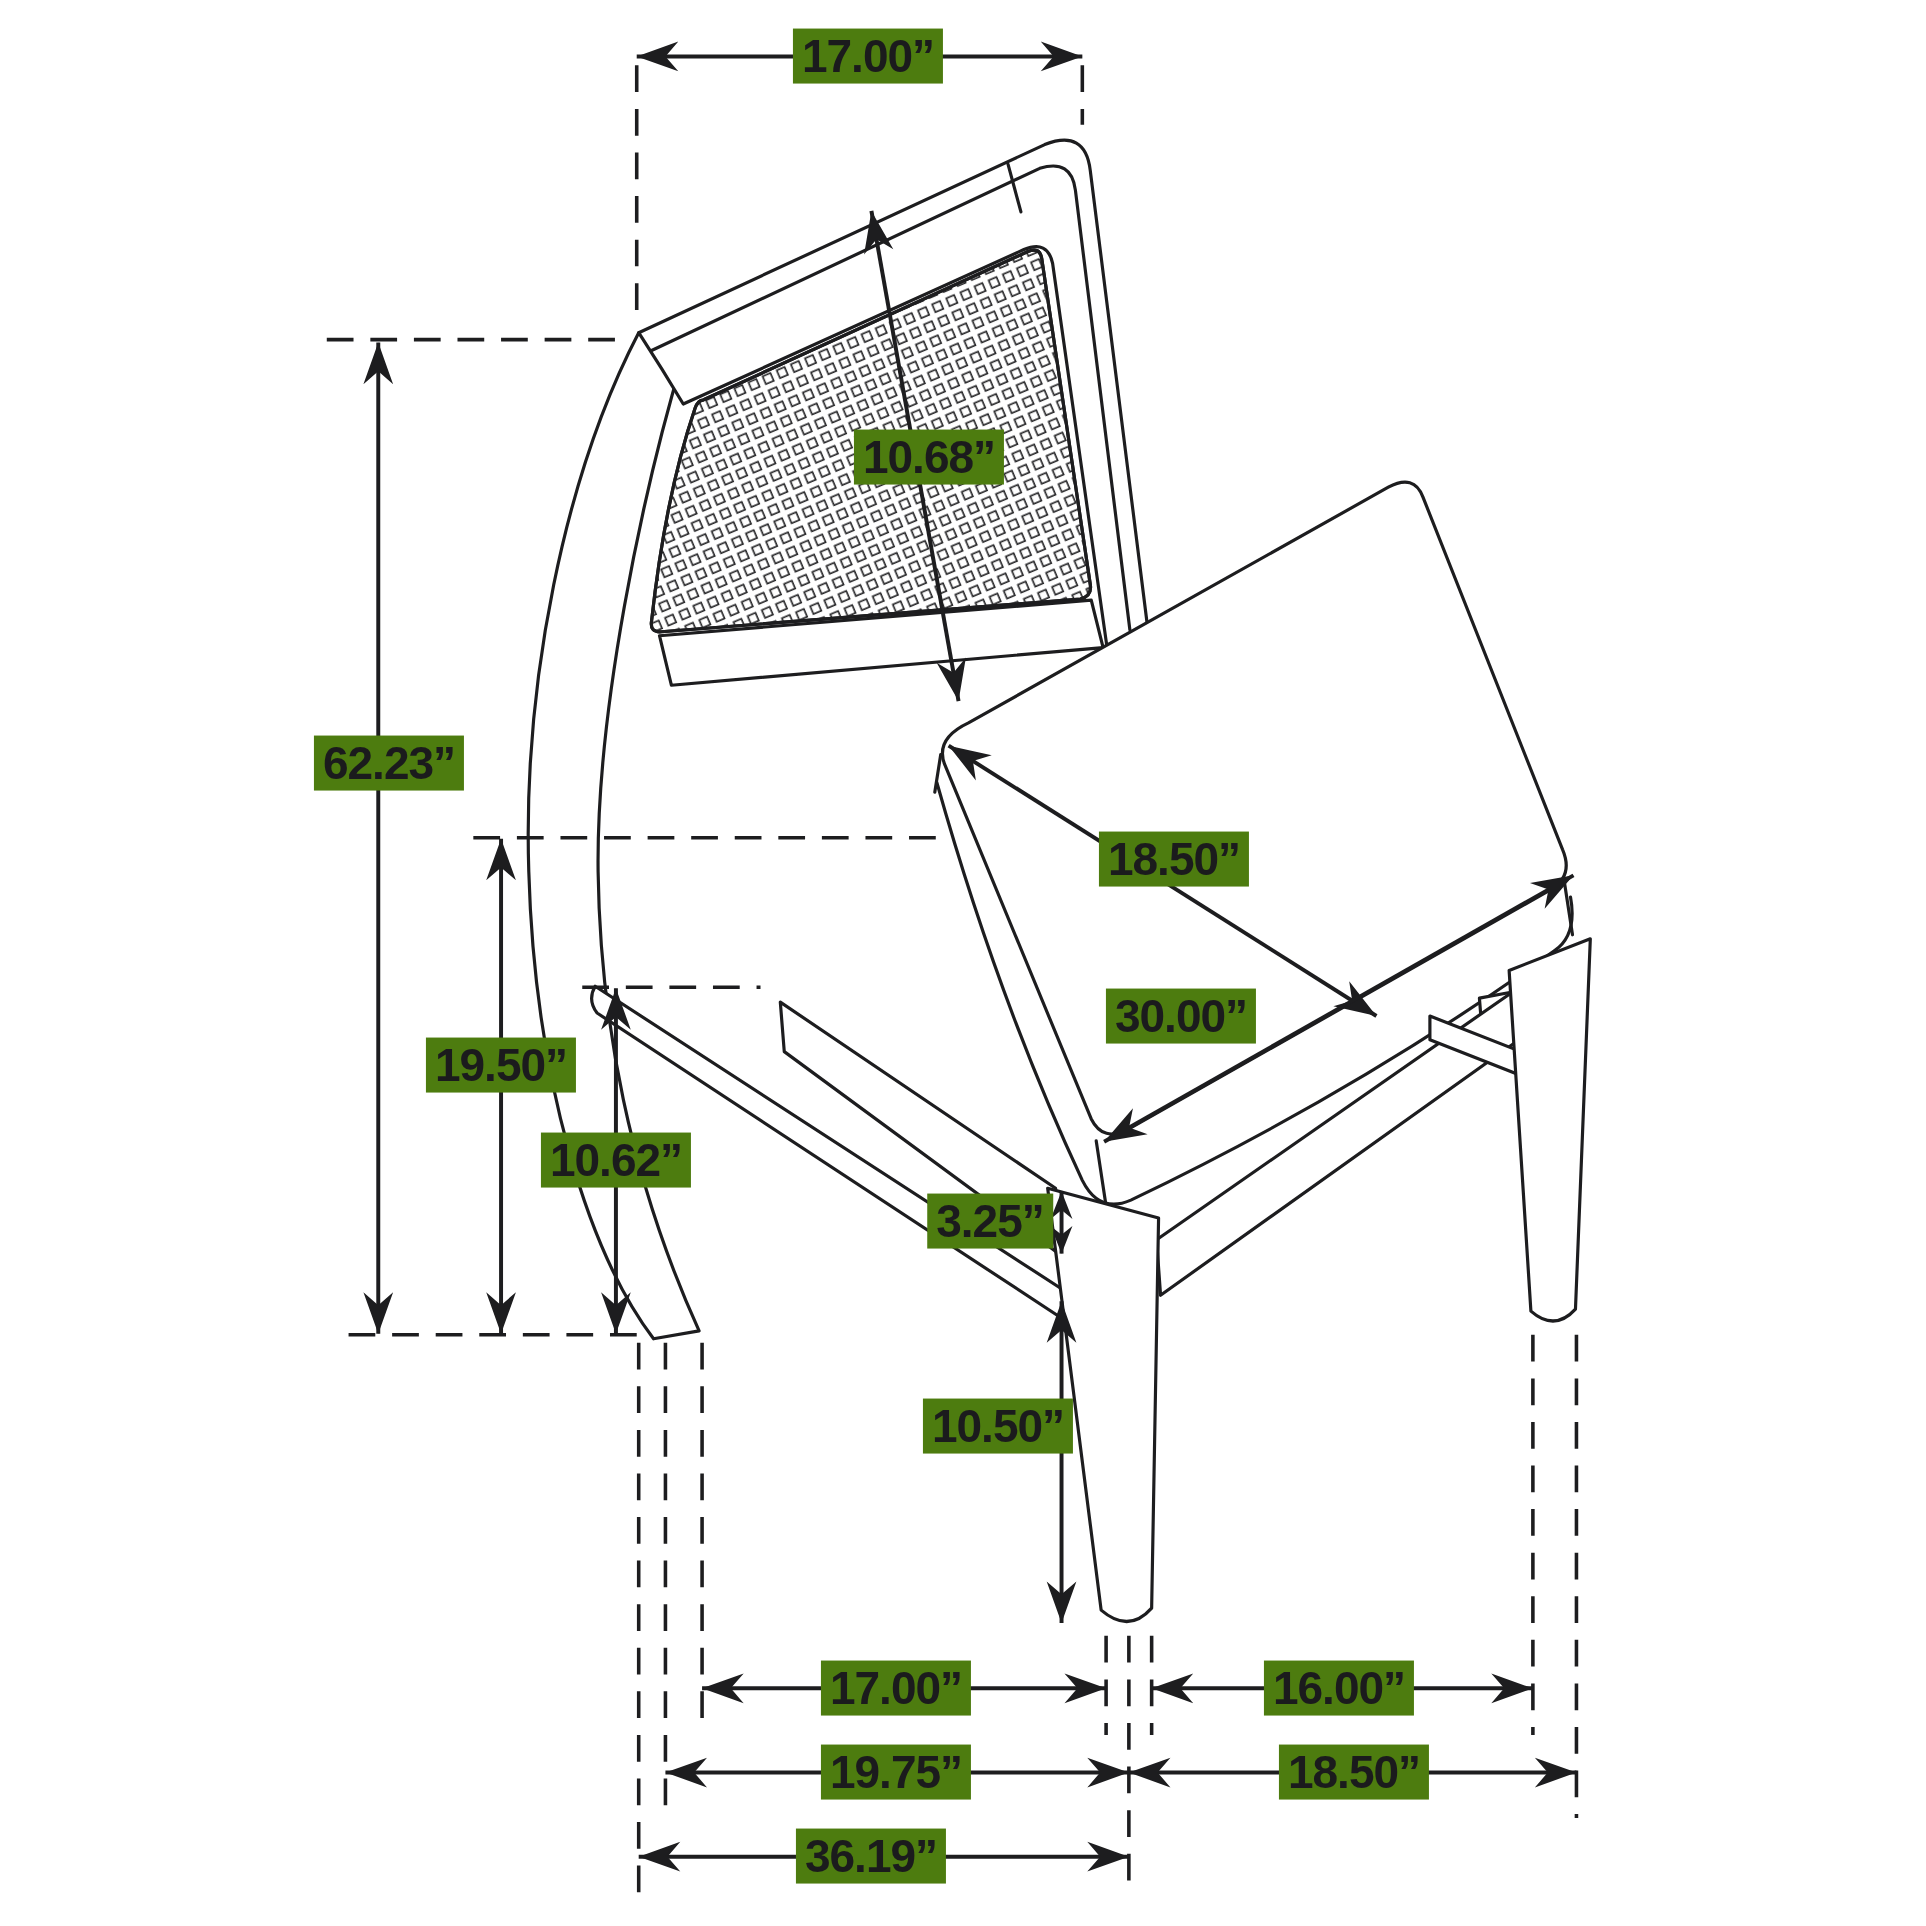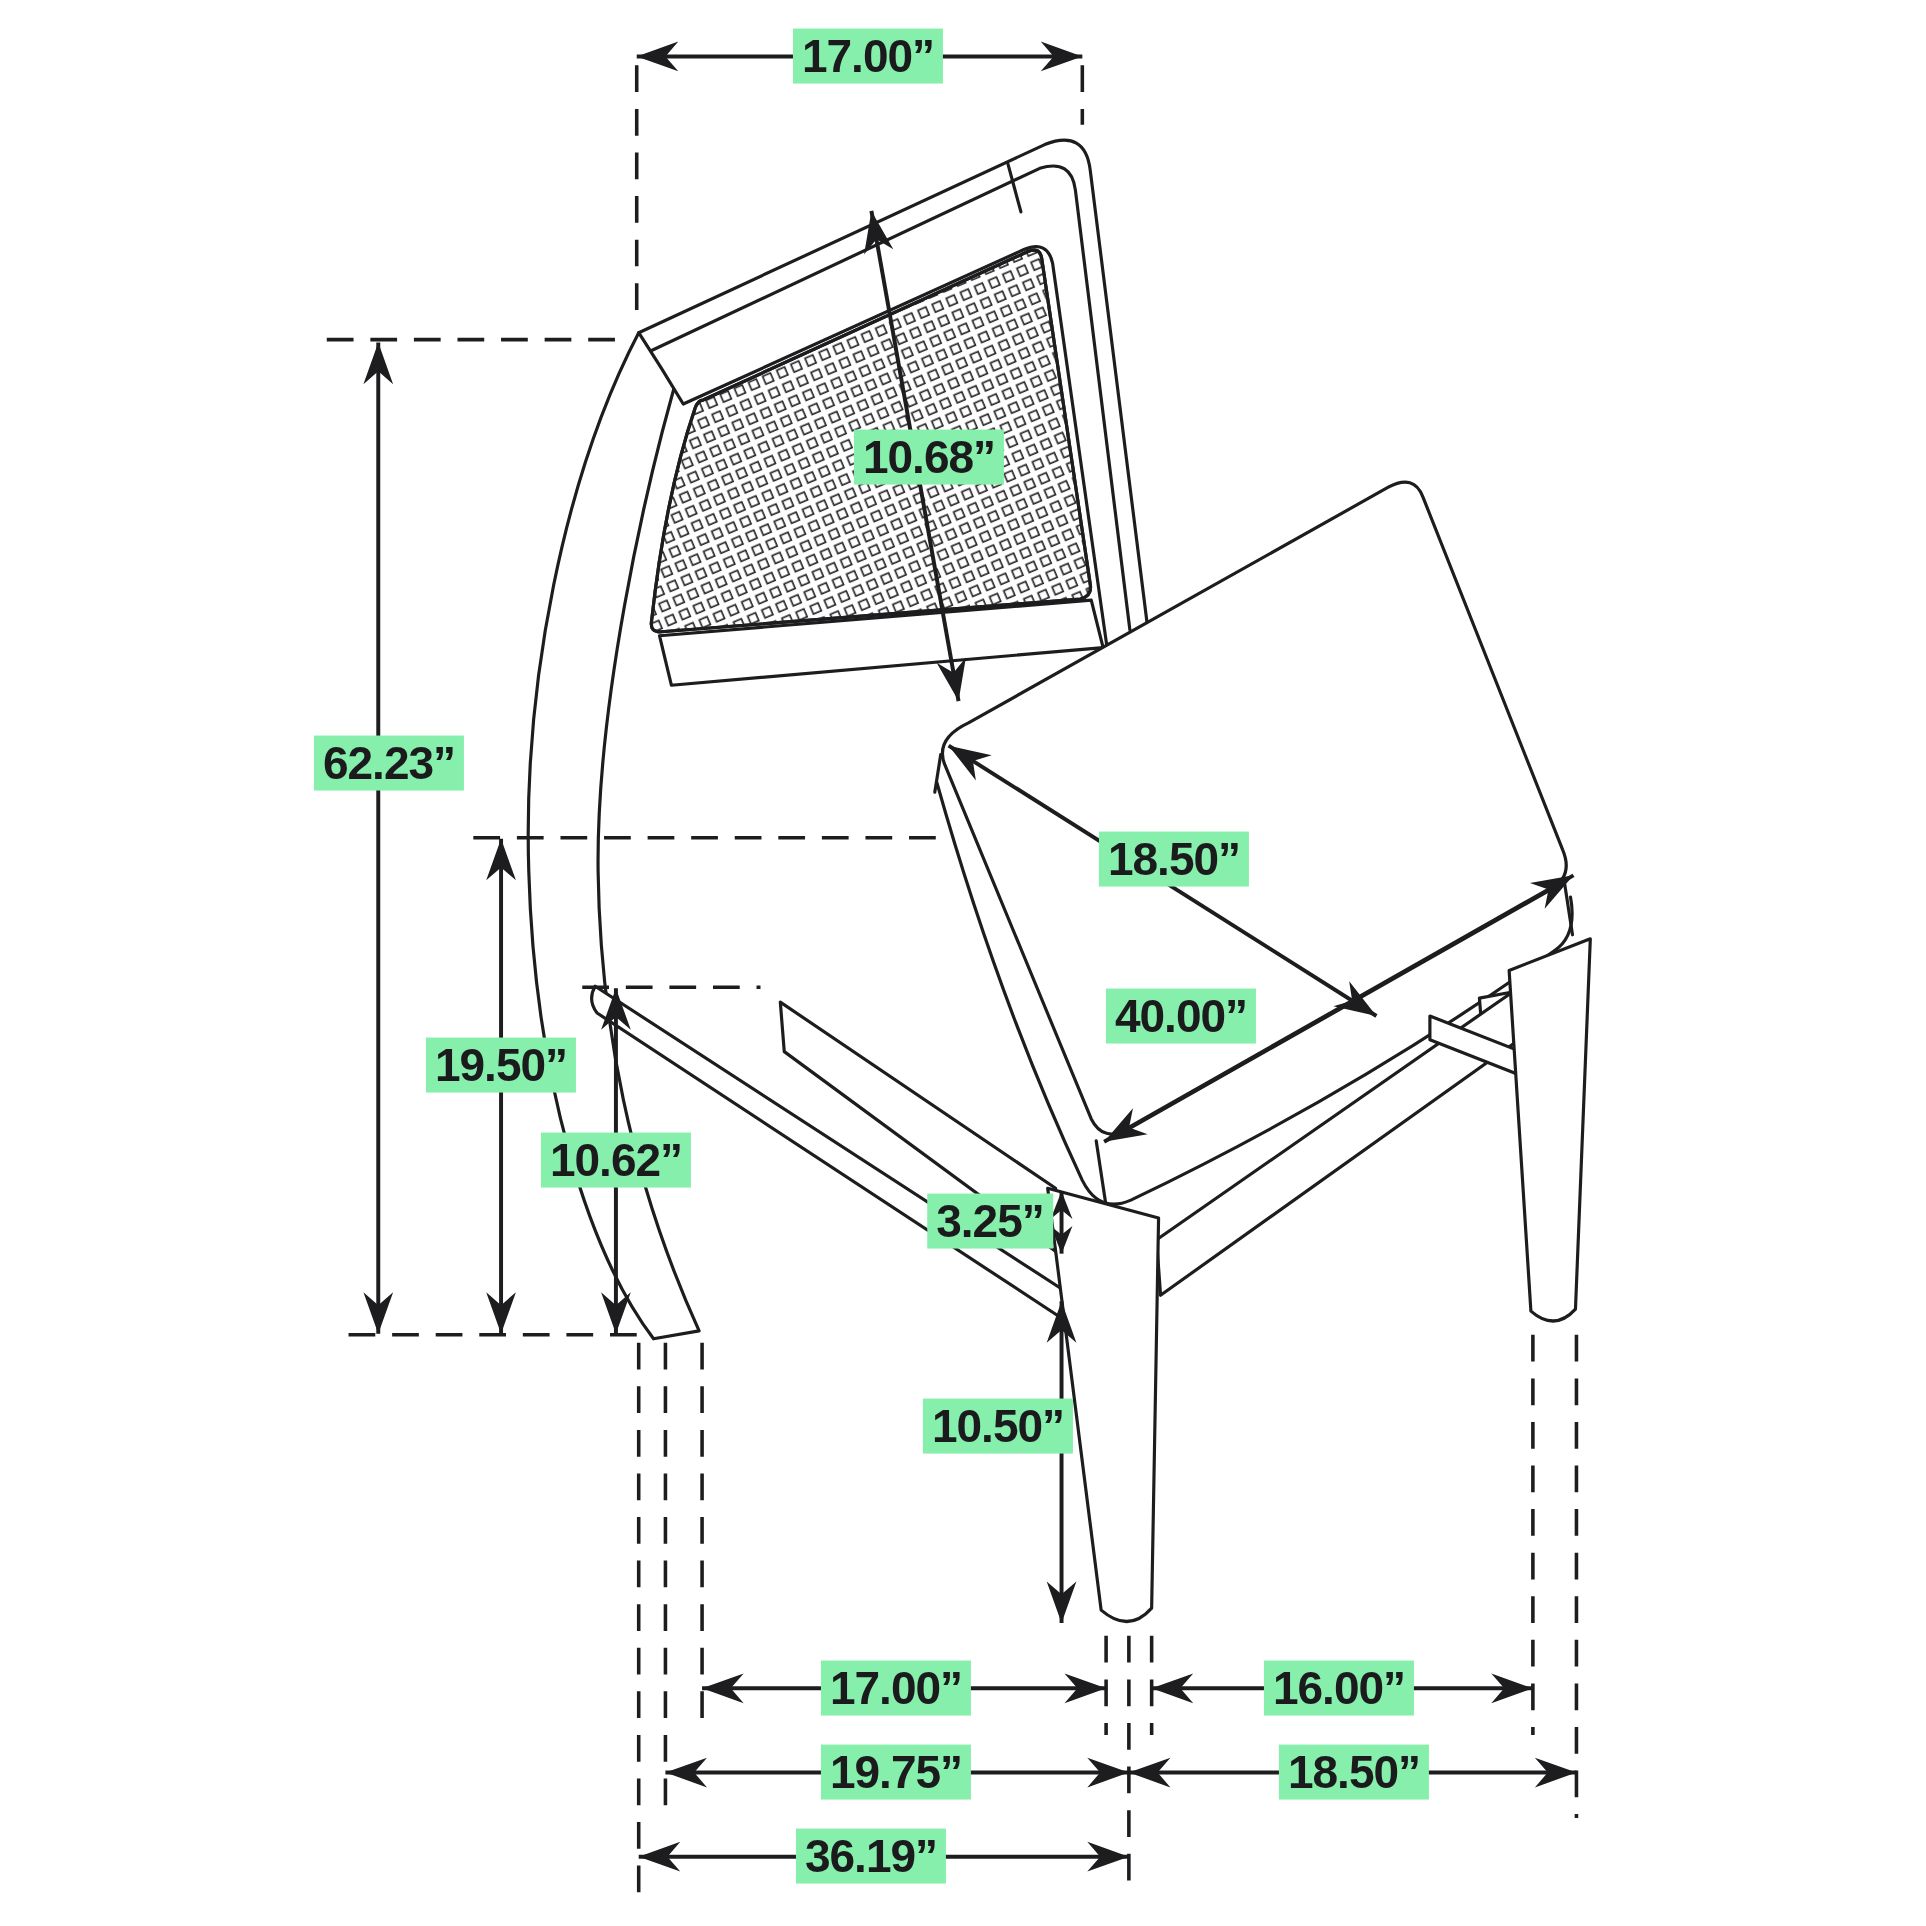--- a/index.html
+++ b/index.html
@@ -7,21 +7,21 @@
     position:relative;
     width:1927px;height:1927px;
     background:#ffffff;
     overflow:hidden;
     font-family:"Liberation Sans", sans-serif;
   }
   .stage svg{position:absolute;left:0;top:0;}
   .dim-label{
     position:absolute;
     transform:translate(-50%,-50%);
-    background:#86efac;
+    background:#4d7c0f;
     color:#1b1b1d;
     font-weight:700;
     font-size:46px;
     line-height:1.15;
     padding:1px 9px;
     white-space:nowrap;
     letter-spacing:-1px;
   }
 </style>
 </head>
@@ -136,21 +136,21 @@
     <path marker-start="url(#ah)" marker-end="url(#ah)" d="M 645,1875 H 1140"></path>
   </g>
 </svg>
 
 <div class="dim-label" style="left:868px;top:56px;">17.00”</div>
 <div class="dim-label" style="left:929px;top:457px;">10.68”</div>
 <div class="dim-label" style="left:389px;top:763px;">62.23”</div>
 <div class="dim-label" style="left:501px;top:1065px;">19.50”</div>
 <div class="dim-label" style="left:616px;top:1160px;">10.62”</div>
 <div class="dim-label" style="left:1174px;top:859px;">18.50”</div>
-<div class="dim-label" style="left:1181px;top:1016px;">40.00”</div>
+<div class="dim-label" style="left:1181px;top:1016px;">30.00”</div>
 <div class="dim-label" style="left:990px;top:1221px;">3.25”</div>
 <div class="dim-label" style="left:998px;top:1426px;">10.50”</div>
 <div class="dim-label" style="left:896px;top:1688px;">17.00”</div>
 <div class="dim-label" style="left:1339px;top:1688px;">16.00”</div>
 <div class="dim-label" style="left:896px;top:1772px;">19.75”</div>
 <div class="dim-label" style="left:1354px;top:1772px;">18.50”</div>
 <div class="dim-label" style="left:871px;top:1856px;">36.19”</div>
 
 </div>
 

